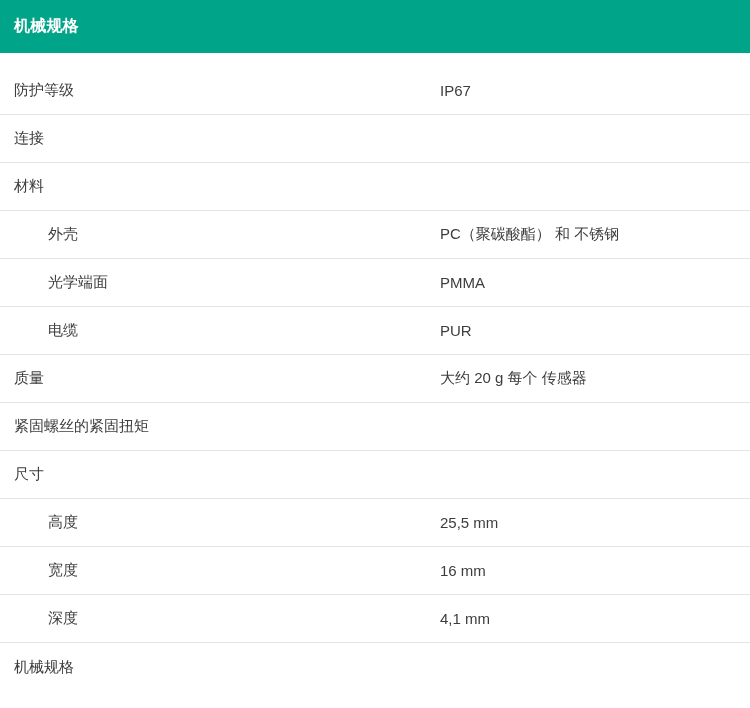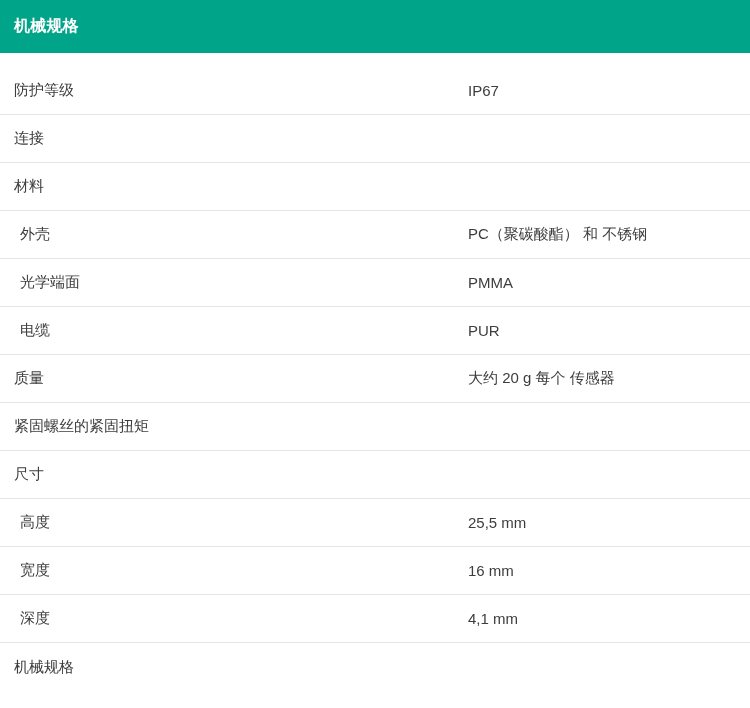--- a/index.html
+++ b/index.html
@@ -30,35 +30,34 @@
   .spec-table {
     padding-top: 14px;
   }
   .row {
     display: flex;
     align-items: center;
     height: 48px;
     box-sizing: border-box;
     border-bottom: 1px solid var(--divider, #e4e4e2);
     font-size: 15px;
-    gap: 28px;
   }
   .row:last-child {
     border-bottom: none;
   }
   .cell {
     box-sizing: border-box;
   }
   .cell.label {
     width: 440px;
     padding-left: 14px;
     flex: 0 0 auto;
   }
   .row.indent .cell.label {
-    padding-left: 20px;
+    padding-left: 48px;
   }
   .cell.value {
     flex: 1 1 auto;
     padding-right: 22px;
   }
 </style>
 </head>
 <body>
 
 <div class="page" style="--header-bg: #00a488; --header-text: #ffffff; --row-text: #3d3d3d; --divider: #e4e4e2;">

